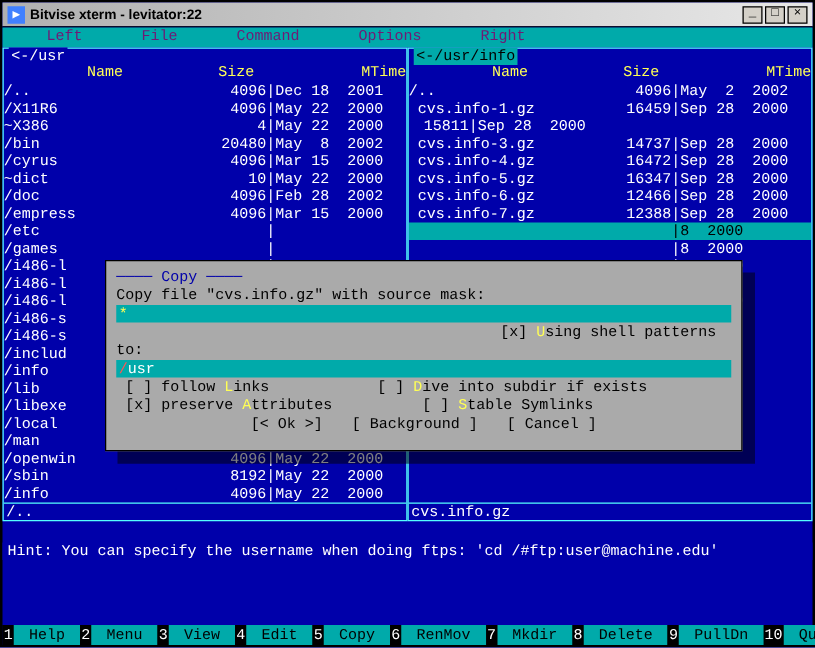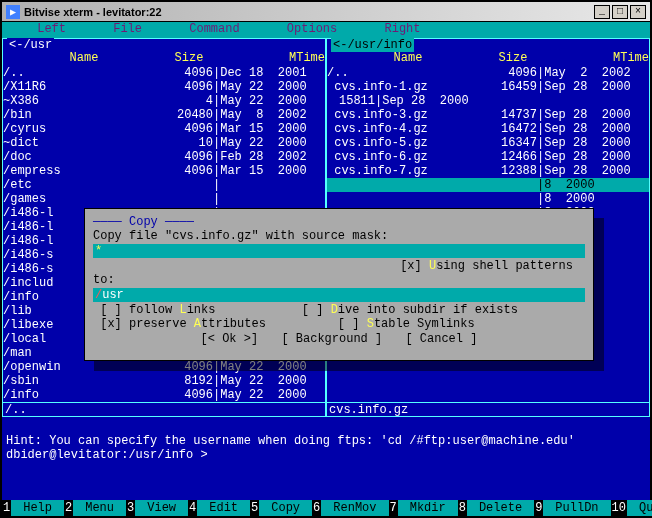--- a/index.html
+++ b/index.html
@@ -126,21 +126,20 @@
             <div class="row"><span class="name"></span><span class="size"></span><span class="mtime">|</span></div>
             <div class="row"><span class="name"></span><span class="size"></span><span class="mtime">|8  2000</span></div>
             <div class="row"><span class="name"></span><span class="size"></span><span class="mtime">|</span></div>
           </div>
         <div class="panel-footer">cvs.info.gz</div>
       </div>
     </div>
 
     <div class="terminal-lines">
       <div>Hint: You can specify the username when doing ftps: 'cd /#ftp:user@machine.edu'</div>
-      <div>dbider@levitator:/usr/info &gt;</div>
     </div>
 
     <div class="dialog">
       <div class="dialog-title">──── <span>Copy</span> ────</div>
       <div class="dialog-row">Copy file "cvs.info.gz" with source mask:</div>
       <div class="dialog-input"><span class="hl">*</span></div>
       <div class="dialog-row shell-row">[x] <span class="hk">U</span>sing shell patterns</div>
       <div class="dialog-row">to:</div>
       <div class="dialog-input"><span class="red">/</span>usr</div>
       <div class="dialog-row"> [ ] follow <span class="hk">L</span>inks            [ ] <span class="hk">D</span>ive into subdir if exists</div>

